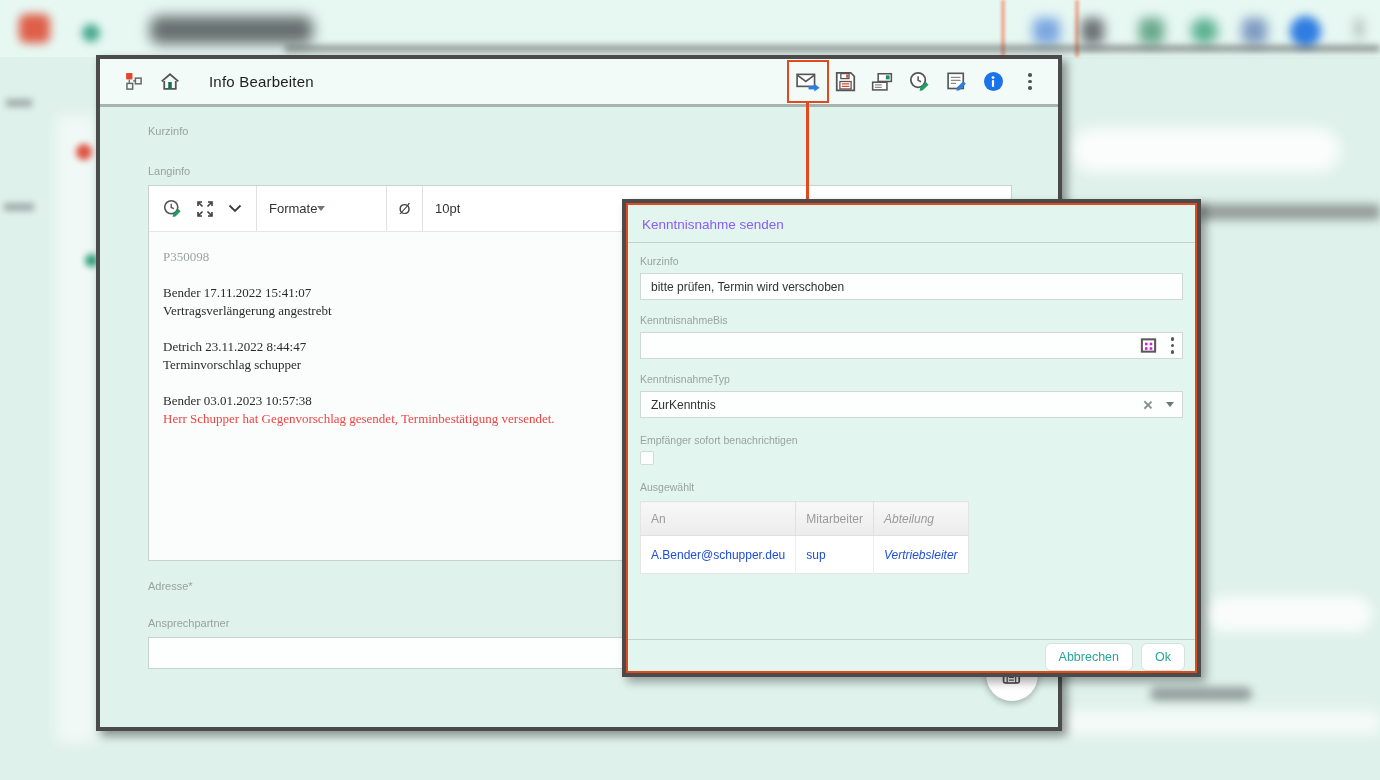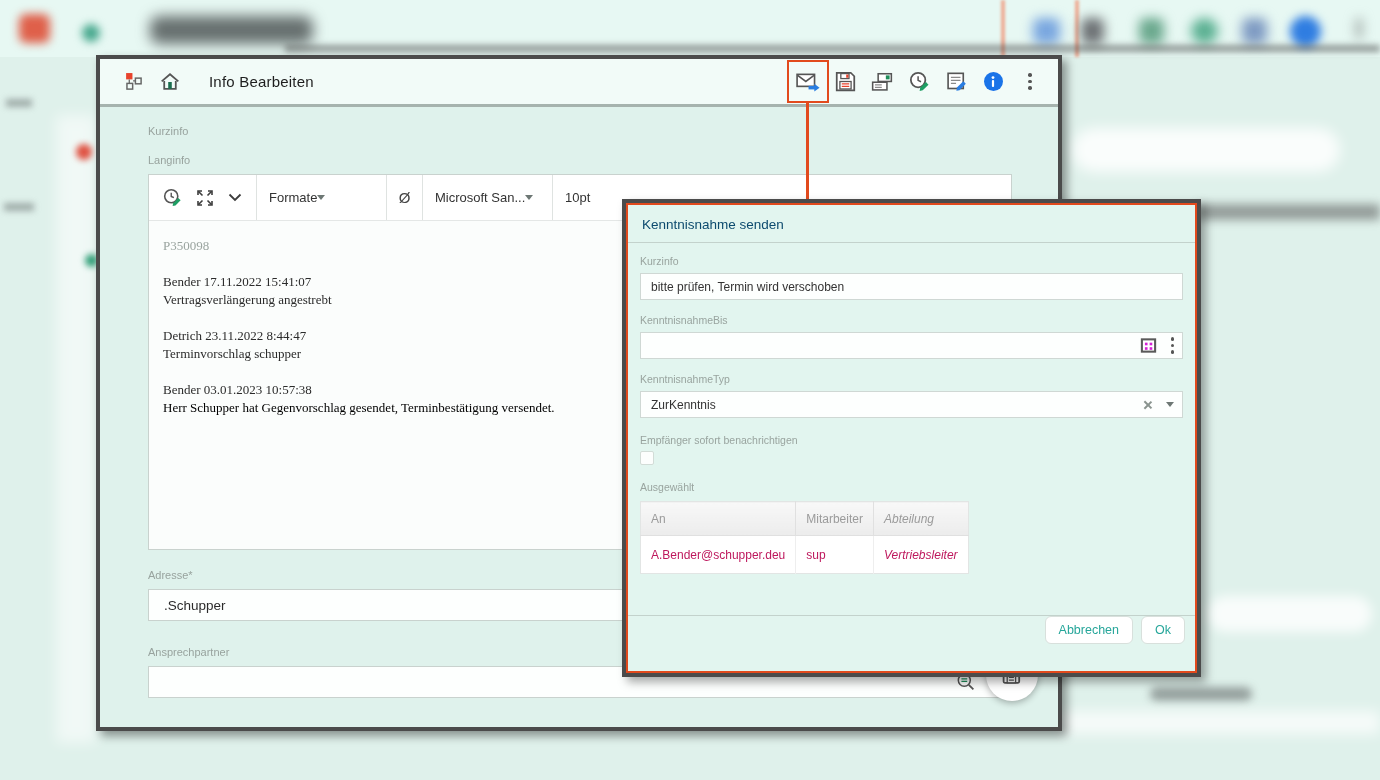--- a/index.html
+++ b/index.html
@@ -43,66 +43,66 @@
   .kebab { display:flex; flex-direction:column; gap:3px; align-items:center; }
   .kebab i { width:3.5px; height:3.5px; background:#555; border-radius:50%; }
   .info-badge { width:19px; height:19px; border-radius:50%; background:#1a73e8; display:flex; align-items:center; justify-content:center; }
 
   .mw-body { position:absolute; left:48px; top:51px; right:46px; bottom:0; }
   .f-label { font-size:11px; color:#98a39e; }
   .lbl-kurz { margin-top:15px; }
   .txt-input { width:100%; height:32px; margin-top:8px; background:#fdfffe; border:1px solid #c9d2ce;
     font-size:13.5px; color:#2b2b2b; padding:0 15px; font-family:"Liberation Sans",sans-serif; outline:none; }
 
-  .lbl-lang { margin-top:17px; }
+  .lbl-lang { margin-top:28px; }
   .editor { margin-top:8px; height:376px; background:#fbfdfc; border:1px solid #c9d2ce; }
   .ed-toolbar { display:flex; align-items:stretch; height:46px; border-bottom:1px solid #e4e7e6; background:#fff; }
   .ed-grp { display:flex; align-items:center; border-right:1px solid #dfe3e1; padding:0 12px; }
   .ed-grp.icons { gap:14px; padding:0 14px; }
   .ed-dd { justify-content:flex-start; width:130px; font-size:13px; color:#333; cursor:pointer; }
   .ed-clear { width:36px; justify-content:center; font-size:15px; color:#444; cursor:pointer; }
   .ed-size { border-right:none; font-size:13px; color:#333; }
   .chev { width:0; height:0; border-left:4.5px solid transparent; border-right:4.5px solid transparent; border-top:5px solid #6d7774; }
   .ed-content { padding:16px 0 0 14px; font-size:13px; color:#2b2b2b; line-height:18.5px;font-family:Liberation Serif, serif; }
   .ed-line.muted { color:#9aa49f; }
-  .ed-line.red { color:#000000; }
+  .ed-line.red { color:#ef4444; }
   .ed-gap { height:17px; }
 
   .lbl-adresse { margin-top:19px; }
   .lbl-anspr { margin-top:25px; }
   .input-wrap { position:relative; }
   .input-icons { position:absolute; right:14px; top:14px; display:flex; align-items:center; gap:19px; z-index:2; }
 
   .fab { position:absolute; right:20px; bottom:26px; width:52px; height:52px; border-radius:50%;
     background:#fff; box-shadow:0 2px 7px rgba(0,0,0,.3); display:flex; align-items:center; justify-content:center; z-index:4; cursor:pointer; }
 
   
   .dialog { position:absolute; left:622px; top:199px; width:579px; height:478px;
     border:4px solid #4b4b4b; background:#e2f5ef; z-index:10; box-shadow:5px 5px 9px rgba(0,0,0,.35); }
   .dlg-inner { position:absolute; inset:0; border:2px solid #e24a1d; background:#e2f5ef; }
-  .dlg-title { font-size:13.5px; color:#0c4a6e; padding:12px 14px 10px; }
+  .dlg-title { font-size:13.5px; color:#8b5cf6; padding:12px 14px 10px; }
   .dlg-sep { height:0; border-top:1px solid #c3d2cc; }
   .dlg-body { padding:0 12px; }
   .d-label { font-size:10.5px; color:#99a49f; }
   .d-input { position:relative; margin-top:6px; height:27px; background:#fdfffe; border:1px solid #cfd8d4;
     display:flex; align-items:center; padding:12px 10px; font-size:12px; color:#333; }
   .mt14 { margin-top:14px; } .mt16 { margin-top:16px; } .mt12 { margin-top:12px; }
   .d-input .right-icons { position:absolute; right:8px; top:0; height:100%; display:flex; align-items:center; gap:14px; }
   .x-icon { position:relative; width:10px; height:10px; cursor:pointer; }
   .x-icon::before,.x-icon::after { content:""; position:absolute; left:4.5px; top:0; width:1.5px; height:10px; background:#8a948f; }
   .x-icon::before { transform:rotate(45deg);} .x-icon::after { transform:rotate(-45deg);}
   .checkbox { margin-top:5px; width:14px; height:14px; border:1px solid #d2dcd7; background:#fcfefd; border-radius:2px; cursor:pointer; }
   .d-table { margin-top:8px; width:300px; border:1px solid #e2e5e4; background:#fff; border-collapse:collapse; }
   .d-table th { height:34px; text-align:left; font-weight:400; font-size:12px; color:#9b9b9b; padding:0 10px;
     background:linear-gradient(#f8f8f8,#ececec); border-right:1px solid #e0e0e0; border-bottom:1px solid #e0e0e0; }
-  .d-table td { height:38px; font-size:12px; color:#be185d; padding:0 10px; border-right:1px solid #eee; }
+  .d-table td { height:38px; font-size:12px; color:#1d4ed8; padding:0 10px; border-right:1px solid #eee; }
   .d-table th:last-child,.d-table td:last-child { border-right:none;font-style:italic; }
   .col-an { width:140px; } .col-mit { width:88px; } .col-abt { width:140px; }
-  .dlg-footer { position:absolute; left:0; right:0; bottom:0; height:56px; border-top:1px solid #c3d2cc;
-    display:flex; align-items:flex-start; justify-content:flex-end; gap:8px; padding:0 10px; }
+  .dlg-footer { position:absolute; left:0; right:0; bottom:0; height:32px; border-top:1px solid #c3d2cc;
+    display:flex; align-items:flex-end; justify-content:flex-end; gap:8px; padding:0 10px; }
   .btn { background:#fff; border:1px solid #d8e0dc; border-radius:6px; color:#26a69a; font-size:12.5px;
     padding:6px 13px; font-family:"Liberation Sans",sans-serif; cursor:pointer; }
 
   svg { display:block; }
 </style>
 </head>
 <body>
 
 <div class="stage">
 
@@ -236,44 +236,39 @@
               </svg>
             </span>
           </div>
           <div class="ed-grp ed-dd">
             <span>Formate</span>
             <span class="chev"></span>
           </div>
           <div class="ed-grp ed-clear">
             <span>Ø</span>
           </div>
-          <div class="ed-grp ed-dd">
-            <span>Microsoft San...</span>
-            <span class="chev"></span>
-          </div>
           <div class="ed-grp ed-size">
             <span>10pt</span>
           </div>
         </div>
         <div class="ed-content">
           <div class="ed-line muted">P350098</div>
           <div class="ed-gap"></div>
           <div class="ed-line">Bender 17.11.2022 15:41:07</div>
           <div class="ed-line">Vertragsverlängerung angestrebt</div>
           <div class="ed-gap"></div>
           <div class="ed-line">Detrich 23.11.2022 8:44:47</div>
           <div class="ed-line">Terminvorschlag schupper</div>
           <div class="ed-gap"></div>
           <div class="ed-line">Bender 03.01.2023 10:57:38</div>
           <div class="ed-line red">Herr Schupper hat Gegenvorschlag gesendet, Terminbestätigung versendet.</div>
         </div>
       </div>
 
       <div class="f-label lbl-adresse">Adresse*</div>
-      <input class="txt-input" type="text" value=".Schupper" style="">
 
       <div class="f-label lbl-anspr">Ansprechpartner</div>
       <div class="input-wrap">
         <input class="txt-input" type="text" value="" style="">
         <div class="input-icons">
           <span>
             <svg width="20" height="20" viewBox="0 0 20 20">
               <circle cx="8.3" cy="8.3" r="6" fill="none" stroke="#555" stroke-width="1.5"></circle>
               <path d="M5.4 6.8h5.8 M5.4 9.4h5.8" stroke="#1e8e5a" stroke-width="1.2"></path>
               <path d="M12.8 12.8 l4.6 4.6" stroke="#555" stroke-width="1.8"></path>

